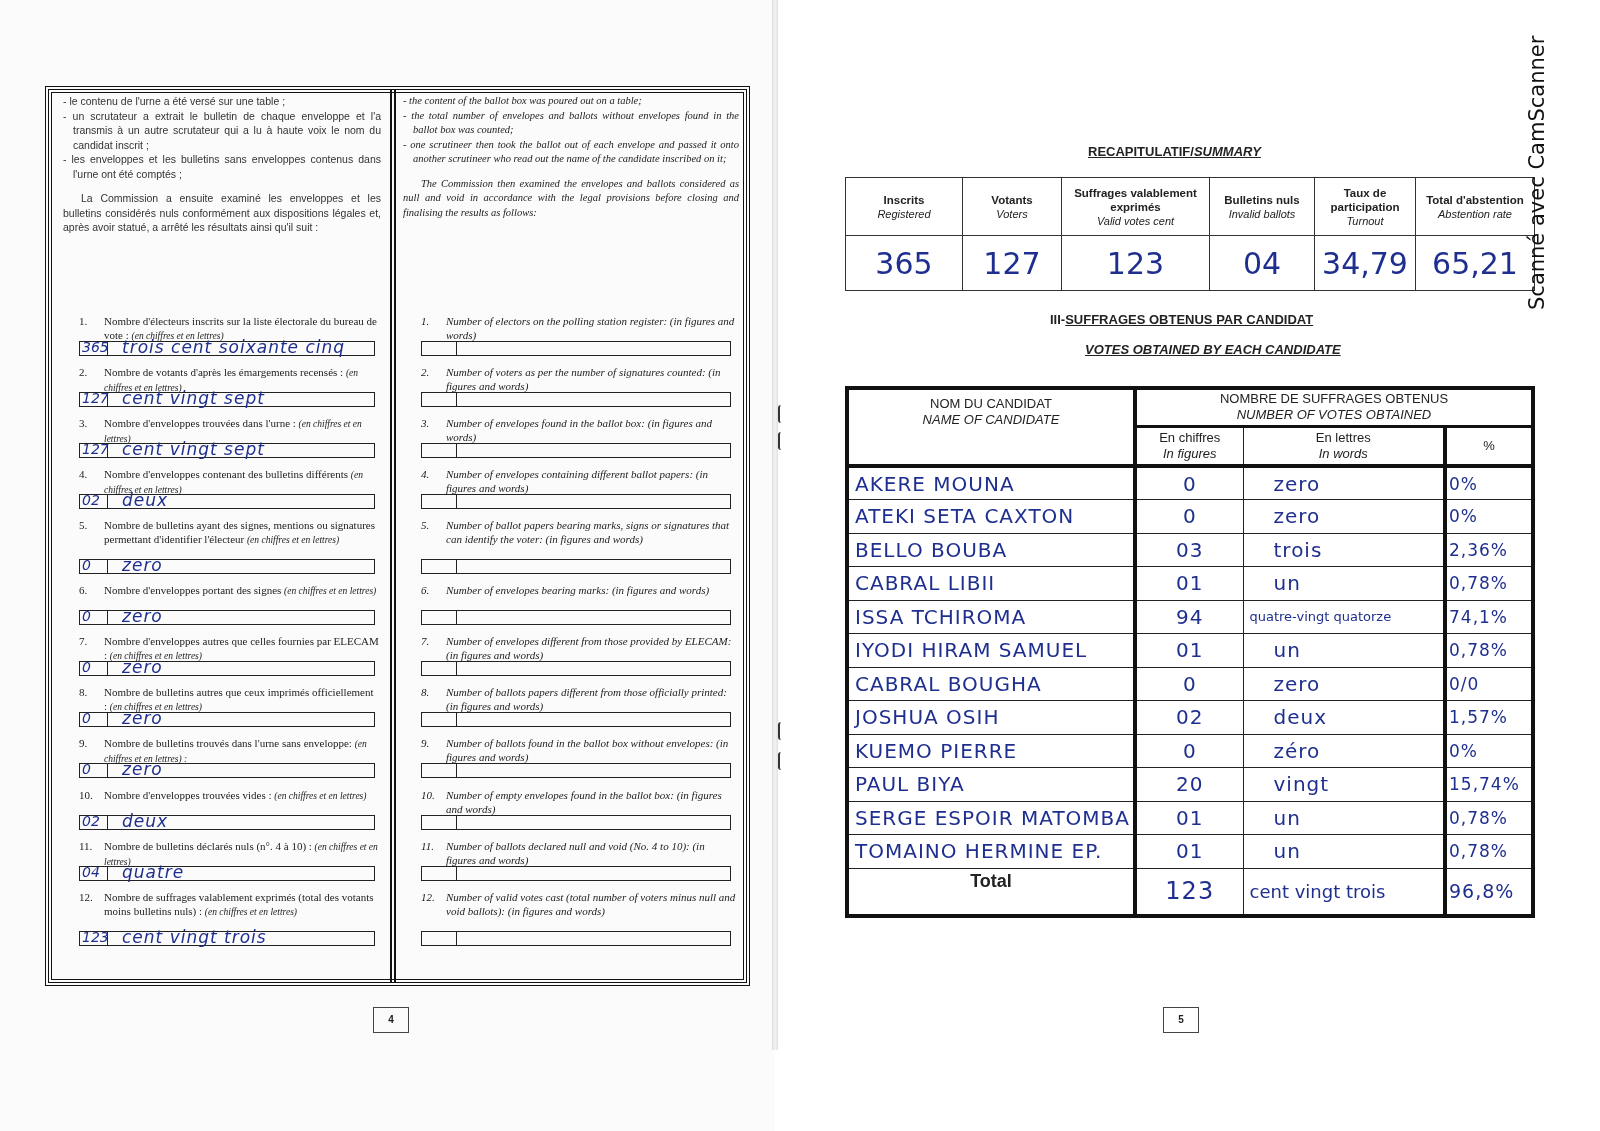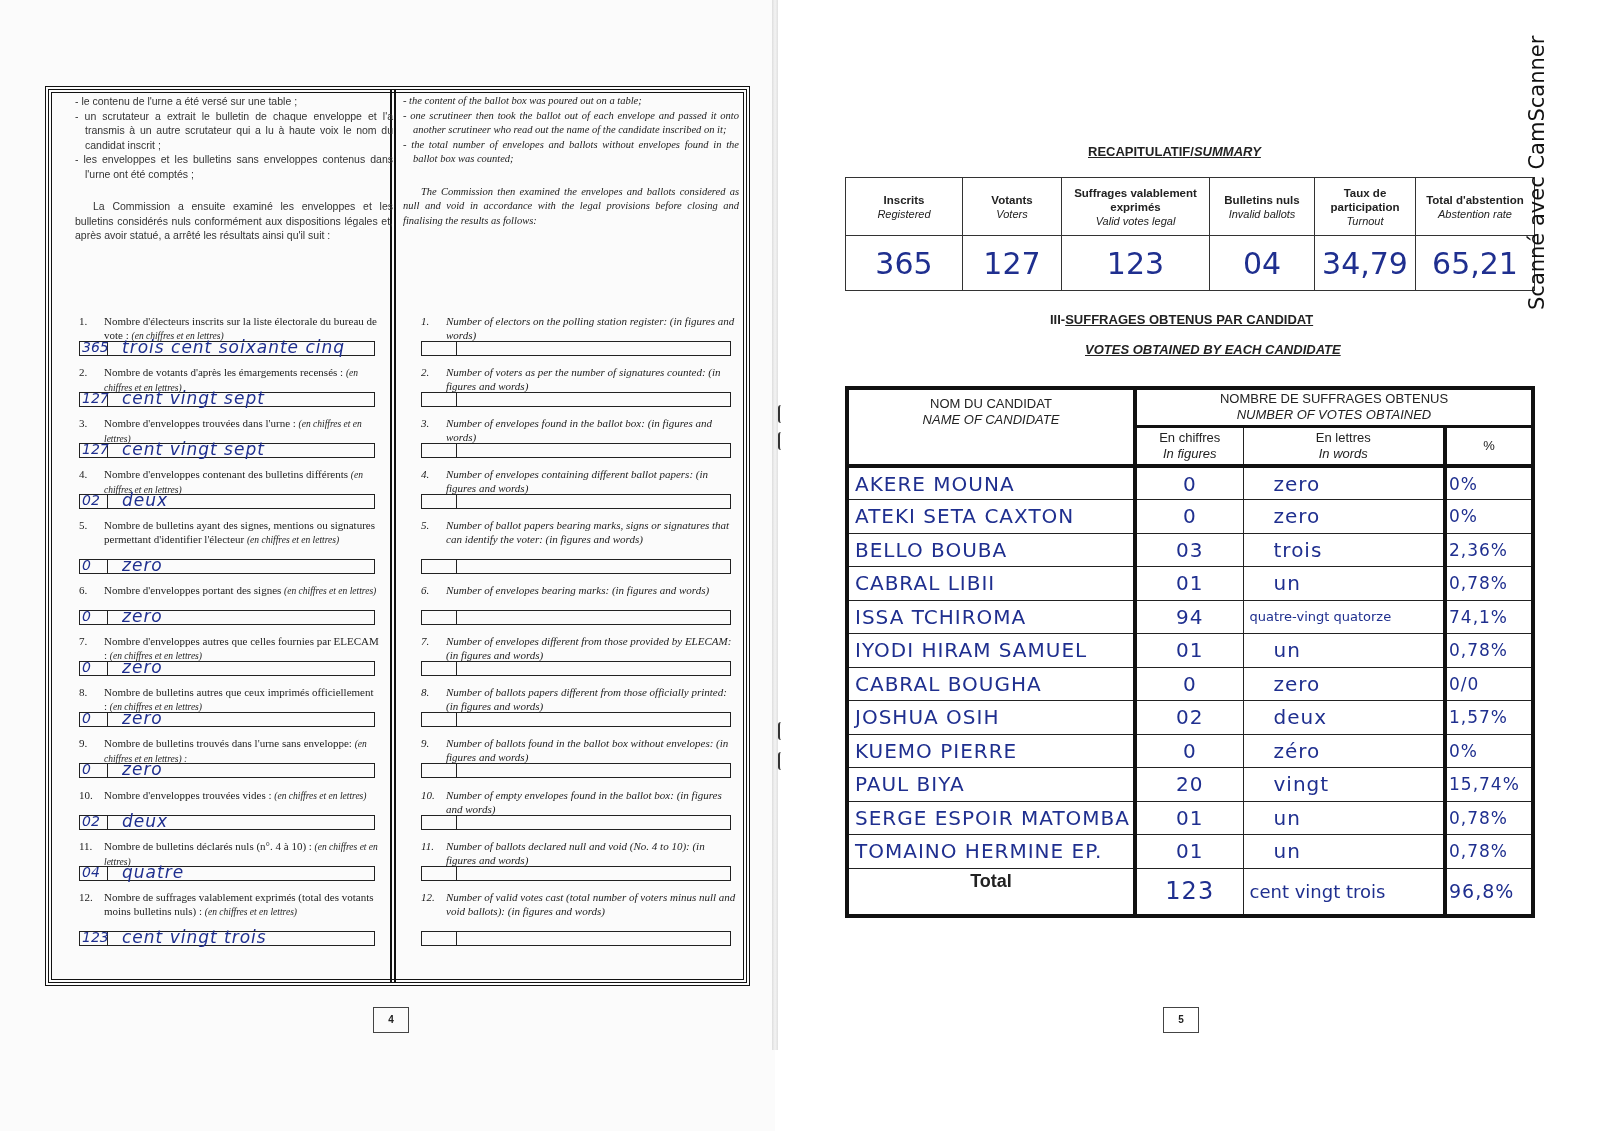--- a/index.html
+++ b/index.html
@@ -8,24 +8,24 @@
 
   .page-left-bg { position: absolute; left: 0; top: 0; width: 775px; height: 1131px; background: #fbfbfb; }
   .page-right-bg { position: absolute; left: 775px; top: 0; width: 825px; height: 1131px; background: #ffffff; }
   .fold { position: absolute; left: 772px; top: 0; width: 6px; height: 1050px; background: linear-gradient(90deg,#ddd,#f4f4f4,#e0e0e0); }
   .staple { position: absolute; left: 778px; width: 6px; height: 18px; border-left: 2px solid #333; border-radius: 3px; }
 
   
   .left-frame { position: absolute; left: 45px; top: 86px; width: 705px; height: 900px; border: 4px double #111; outline: 1px solid #111; outline-offset: -7px; }
   .col-divider { position: absolute; left: 341px; top: 0; width: 6px; height: 100%; border-left: 2px solid #111; border-right: 2px solid #111; }
   .col { position: absolute; top: 4px; font-size: 10.5px; line-height: 14.5px; }
-  .col-fr { left: 26px; width: 318px; font-family: "Liberation Sans", sans-serif; color: #333; }
+  .col-fr { left: 14px; width: 318px; font-family: "Liberation Sans", sans-serif; color: #333; }
   .col-en { left: 354px; width: 336px; font-style: italic; font-family: "Liberation Serif", serif; color: #222; }
   .bullet { padding-left: 10px; text-indent: -10px; text-align: justify; }
-  .para { text-indent: 18px; text-align: justify; margin-top: 18px; }
+  .para { text-indent: 18px; text-align: justify; margin-top: 10px; }
 
   .item { position: absolute; font-size: 11px; line-height: 14px; }
   .item .num { position: absolute; left: 0; top: 0; width: 22px; }
   .item .txt { position: absolute; left: 25px; top: 0; }
   .item .txt i { font-style: italic; font-size: 9.5px; }
   .answer-box { position: absolute; height: 15px; border: 1.5px solid #222; }
   .answer-box .fig { position: absolute; left: 0; top: 0; height: 100%; border-right: 1.5px solid #222; }
   .hw { font-family: "DejaVu Sans", sans-serif; color: #1f2f8f; font-style: italic; position: absolute; white-space: nowrap; }
   .ans-fig { left: 2px; top: -3px; font-size: 14px; }
   .ans-words { top: -5px; font-size: 17px; letter-spacing: 1px; }
@@ -72,22 +72,22 @@
 
   <div class="col col-fr">
     <div class="bullet">- le contenu de l'urne a été versé sur une table ;</div>
     <div class="bullet">- un scrutateur a extrait le bulletin de chaque enveloppe et l'a transmis à un autre scrutateur qui a lu à haute voix le nom du candidat inscrit ;</div>
     <div class="bullet">- les enveloppes et les bulletins sans enveloppes contenus dans l'urne ont été comptés ;</div>
     <div class="para">La Commission a ensuite examiné les enveloppes et les bulletins considérés nuls conformément aux dispositions légales et, après avoir statué, a arrêté les résultats ainsi qu'il suit :</div>
   </div>
 
   <div class="col col-en">
     <div class="bullet">- the content of the ballot box was poured out on a table;</div>
+    <div class="bullet">- the total number of envelopes and ballots without envelopes found in the ballot box was counted;</div>
     <div class="bullet">- one scrutineer then took the ballot out of each envelope and passed it onto another scrutineer who read out the name of the candidate inscribed on it;</div>
-    <div class="bullet">- the total number of envelopes and ballots without envelopes found in the ballot box was counted;</div>
     <div class="para">The Commission then examined the envelopes and ballots considered as null and void in accordance with the legal provisions before closing and finalising the results as follows:</div>
   </div>
 
   <div id="fr-items">
       <div class="item" style="left:30px; top:224px; width:300px;">
          <span class="num">1.</span>
          <span class="txt" style="width:275px"><span>Nombre d'électeurs inscrits sur la liste électorale du bureau de vote :</span> <i>(en chiffres et en lettres)</i></span>
        </div>
        <div class="answer-box" style="left:30px; top:251px; width:296px;">
          <div class="fig" style="width:28px"></div>
@@ -287,21 +287,21 @@
 
 <div class="sec-title" style="left:1088px; top:144px;">
   <span>RECAPITULATIF/</span><i>SUMMARY</i>
 </div>
 
 <table class="summary">
   <tbody>
       <tr>
     <th style="width:117px"><span>Inscrits</span><span class="en">Registered</span></th>
     <th style="width:99px"><span>Votants</span><span class="en">Voters</span></th>
-    <th style="width:148px"><span>Suffrages valablement exprimés</span><span class="en">Valid votes legal</span></th>
+    <th style="width:148px"><span>Suffrages valablement exprimés</span><span class="en">Valid votes cent</span></th>
     <th style="width:105px"><span>Bulletins nuls</span><span class="en">Invalid ballots</span></th>
     <th style="width:101px"><span>Taux de participation</span><span class="en">Turnout</span></th>
     <th><span>Total d'abstention</span><span class="en">Abstention rate</span></th>
   </tr>
   <tr>
     <td><span class="hw">365</span></td>
     <td><span class="hw">127</span></td>
     <td><span class="hw">123</span></td>
     <td><span class="hw">04</span></td>
     <td><span class="hw">34,79</span></td>

